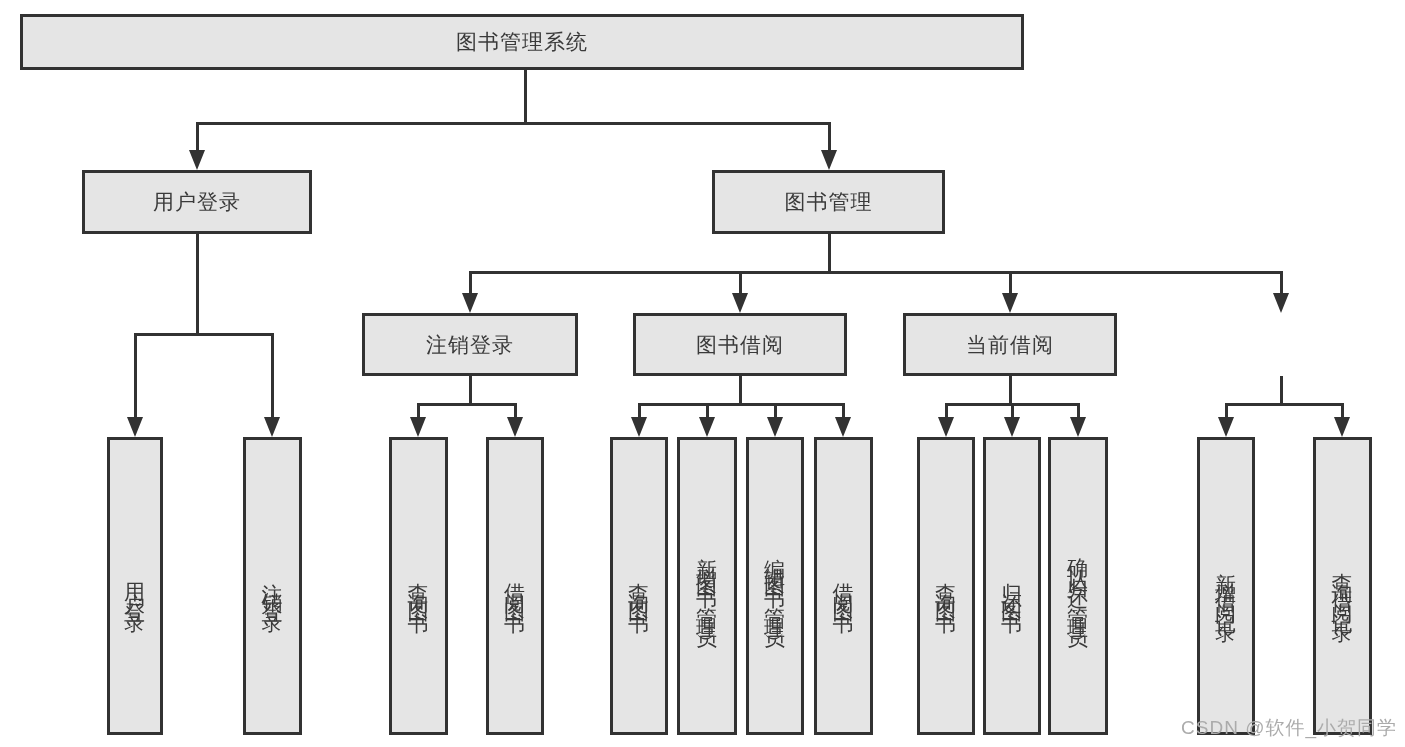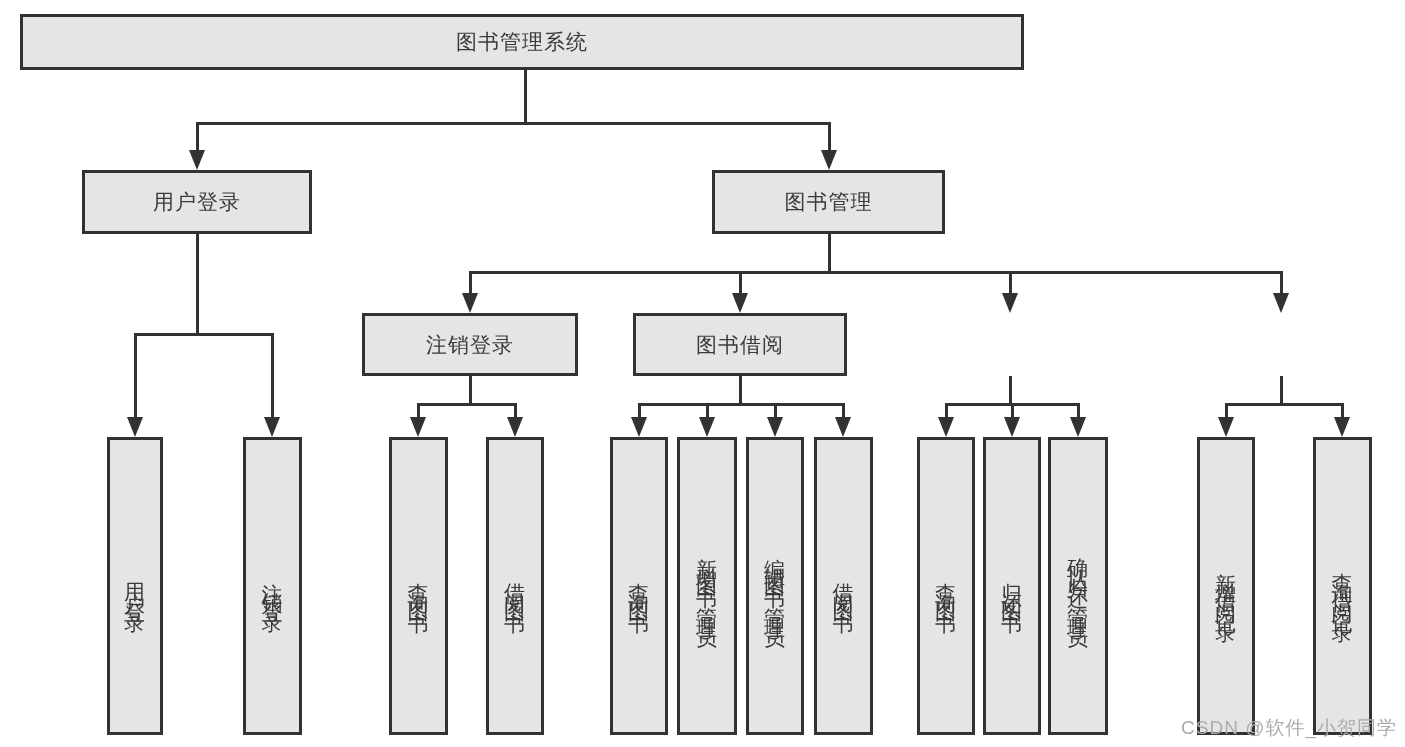--- a/index.html
+++ b/index.html
@@ -65,20 +65,23 @@
   </div>
 
   <div class="box hbox" style="left:362px;top:313px;width:216px;height:63px;">
     <span>注销登录</span>
   </div>
 
   <div class="box hbox" style="left:633px;top:313px;width:214px;height:63px;">
     <span>图书借阅</span>
   </div>
 
+  <div class="box hbox" style="left:903px;top:313px;width:214px;height:63px;">
+    <span>当前借阅</span>
+  </div>
 
 
   <div class="box vbox" style="left:107px;top:437px;width:56px;height:298px;">
     <span>用户登录</span>
   </div>
   <div class="box vbox" style="left:243px;top:437px;width:59px;height:298px;">
     <span>注销登录</span>
   </div>
 
   <div class="box vbox" style="left:389px;top:437px;width:59px;height:298px;">

